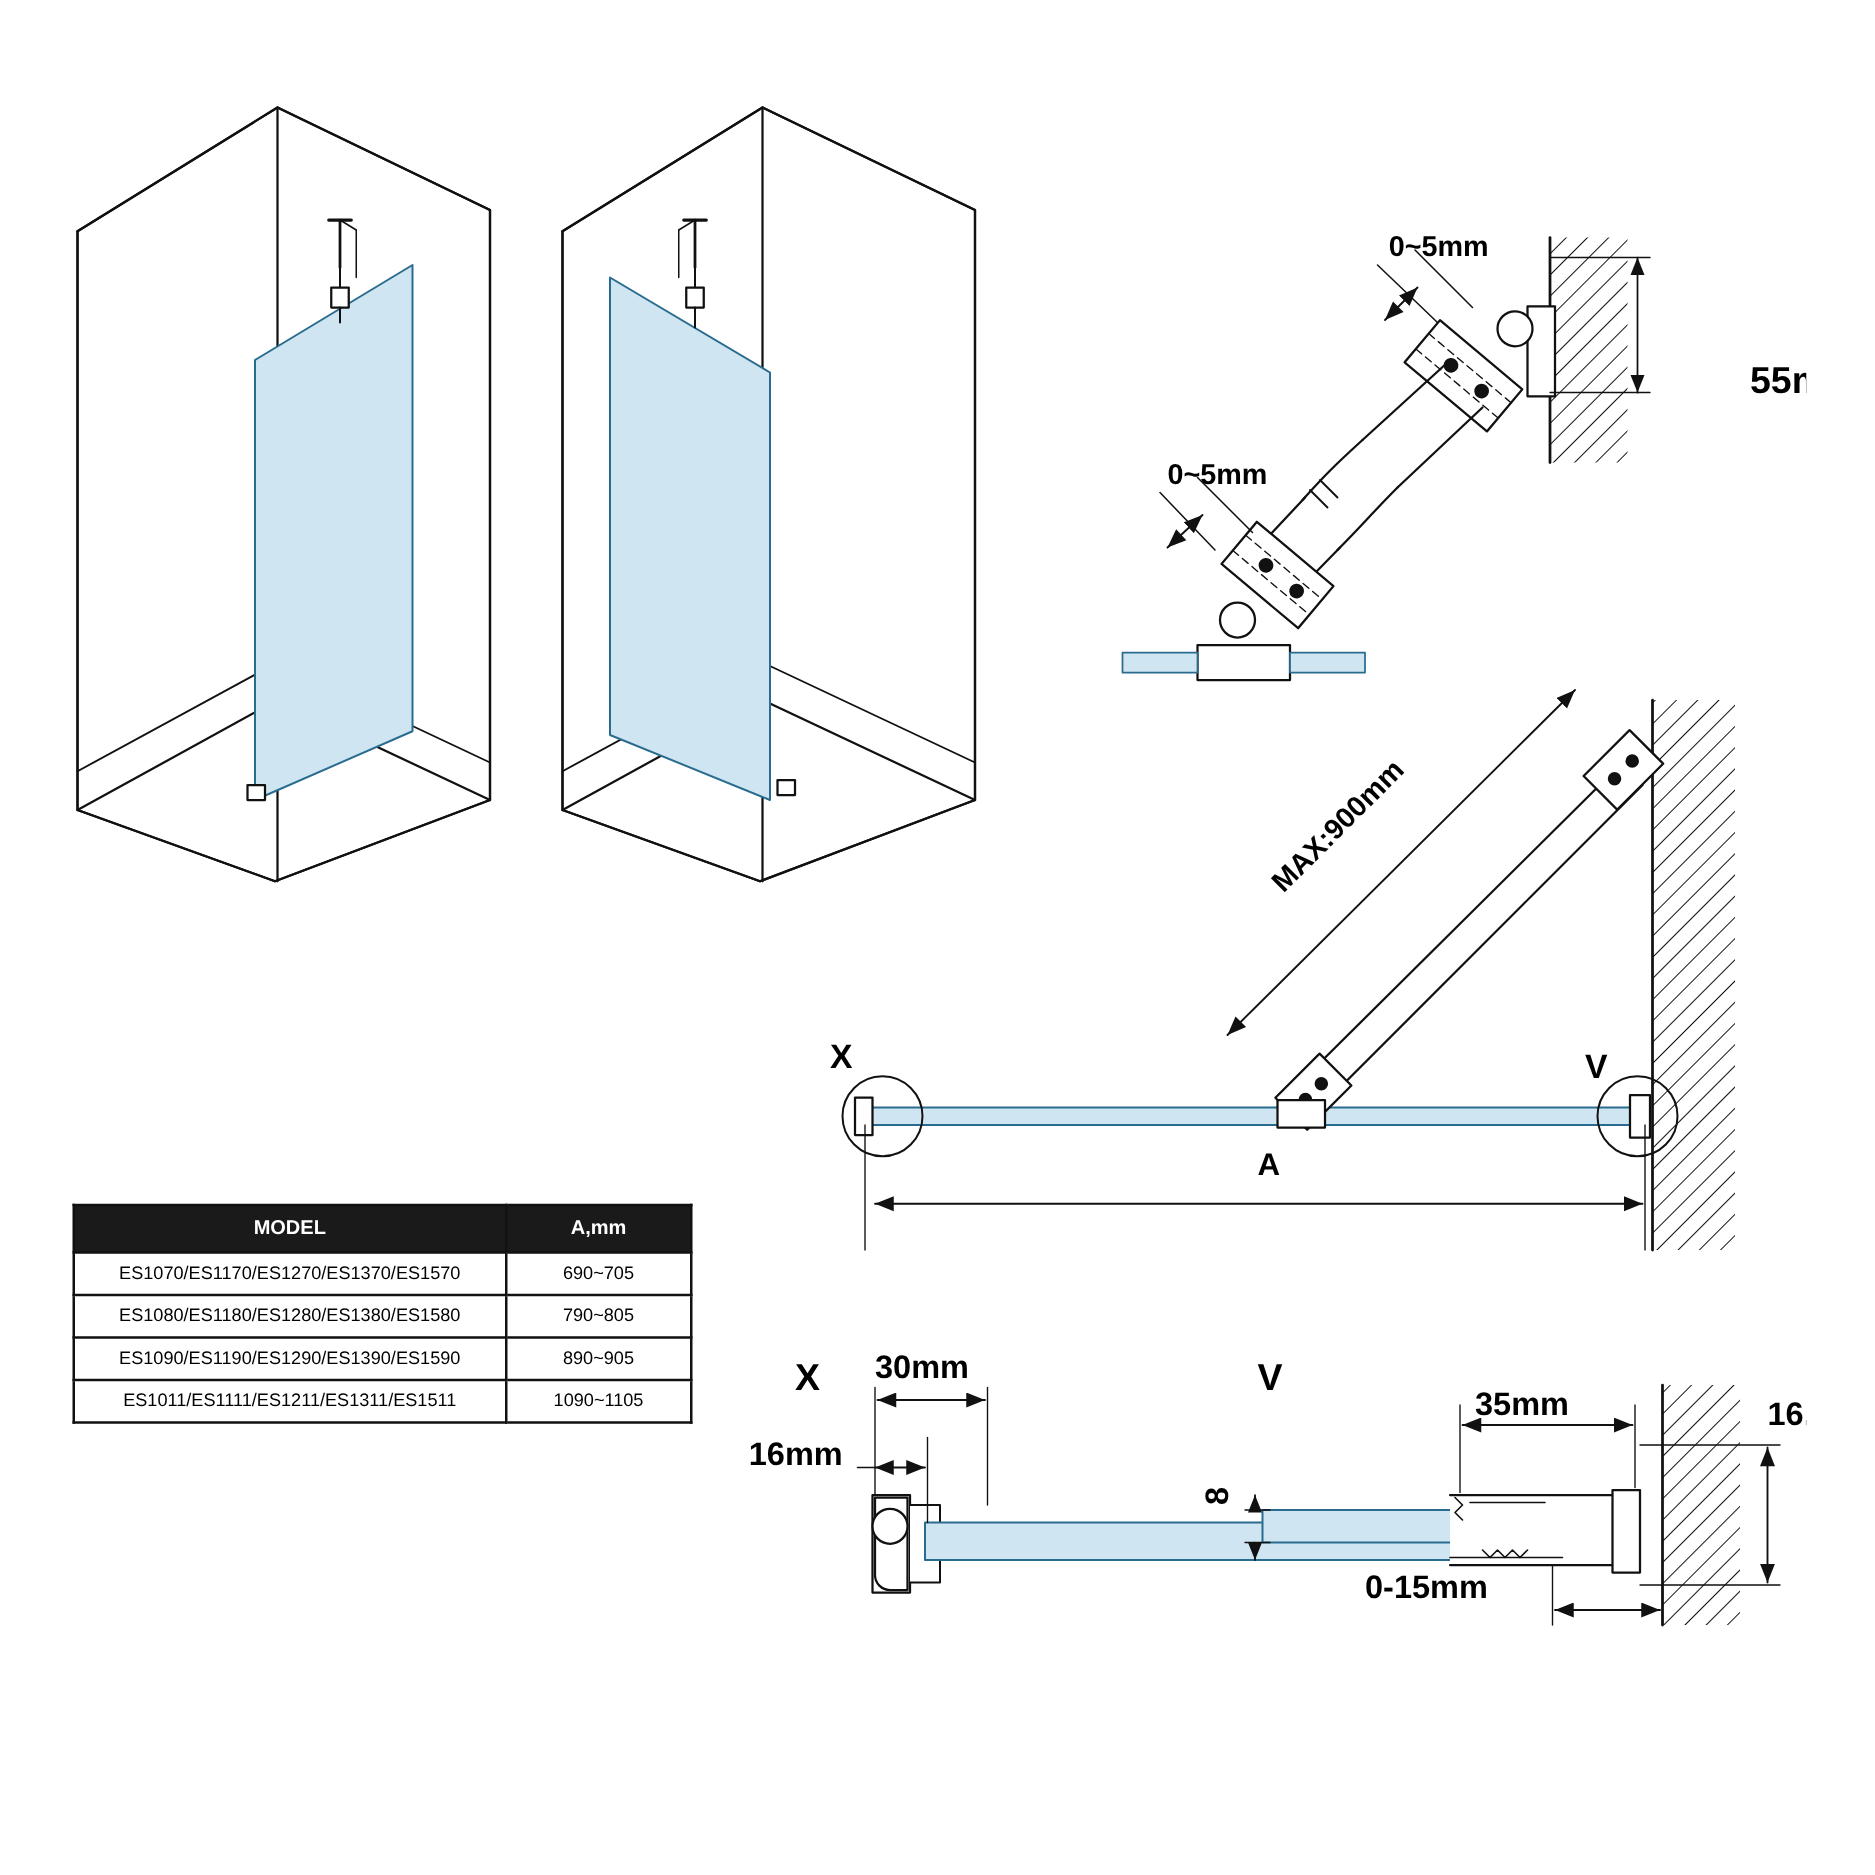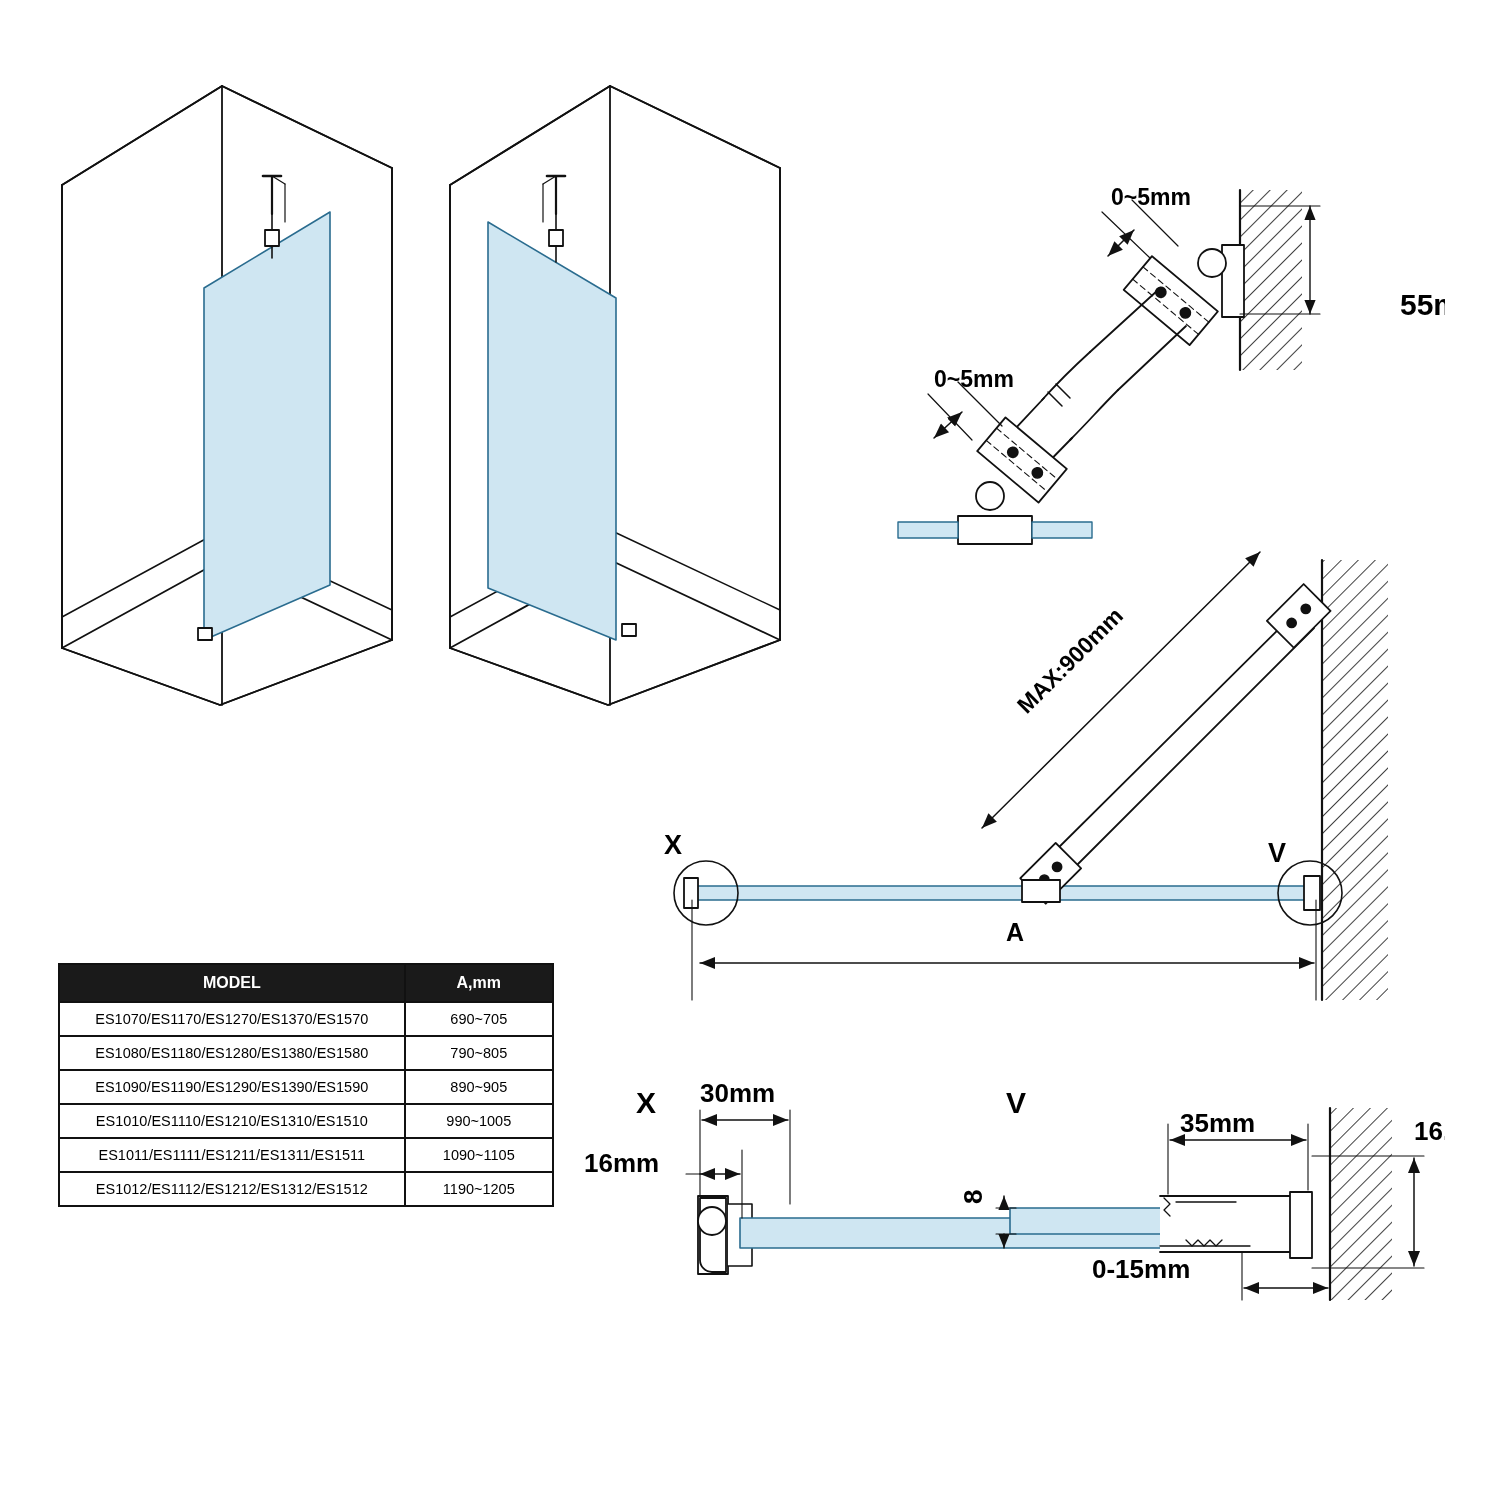--- a/index.html
+++ b/index.html
@@ -284,21 +284,21 @@
   <div class="lbl" style="left:664px; top:830px; font-size:27px;">X</div>
 
   <div class="lbl" style="left:1268px; top:838px; font-size:27px;">V</div>
 
   <div class="lbl" style="left:636px; top:1086px; font-size:30px;">X</div>
 
   <div class="lbl" style="left:1006px; top:1086px; font-size:30px;">V</div>
 
   <div class="lbl" style="left:700px; top:1078px; font-size:26px;">30mm</div>
 
-  <div class="lbl" style="left:584px; top:1148px; font-size:26px;">16mm</div>
+  <div class="lbl" style="left:599px; top:1148px; font-size:26px;">16mm</div>
 
   <div class="lbl" style="left:1180px; top:1108px; font-size:26px;">35mm</div>
 
   <div class="lbl" style="left:1414px; top:1116px; font-size:26px;">16.3</div>
 
   <div class="lbl" style="left:958px; top:1204px; font-size:26px; transform:rotate(-90deg); transform-origin:left top;">8</div>
 
   <div class="lbl" style="left:1092px; top:1254px; font-size:26px;">0-15mm</div>
 
   <table id="model-table">
@@ -315,27 +315,19 @@
       </tr>
       <tr>
         <td class="model-col">ES1080/ES1180/ES1280/ES1380/ES1580</td>
         <td class="a-col">790~805</td>
       </tr>
       <tr>
         <td class="model-col">ES1090/ES1190/ES1290/ES1390/ES1590</td>
         <td class="a-col">890~905</td>
       </tr>
       <tr>
-        <td class="model-col">ES1010/ES1110/ES1210/ES1310/ES1510</td>
-        <td class="a-col">990~1005</td>
-      </tr>
-      <tr>
         <td class="model-col">ES1011/ES1111/ES1211/ES1311/ES1511</td>
         <td class="a-col">1090~1105</td>
       </tr>
-      <tr>
-        <td class="model-col">ES1012/ES1112/ES1212/ES1312/ES1512</td>
-        <td class="a-col">1190~1205</td>
-      </tr>
     </tbody>
   </table>
 
 </div>
 
 </body></html>

